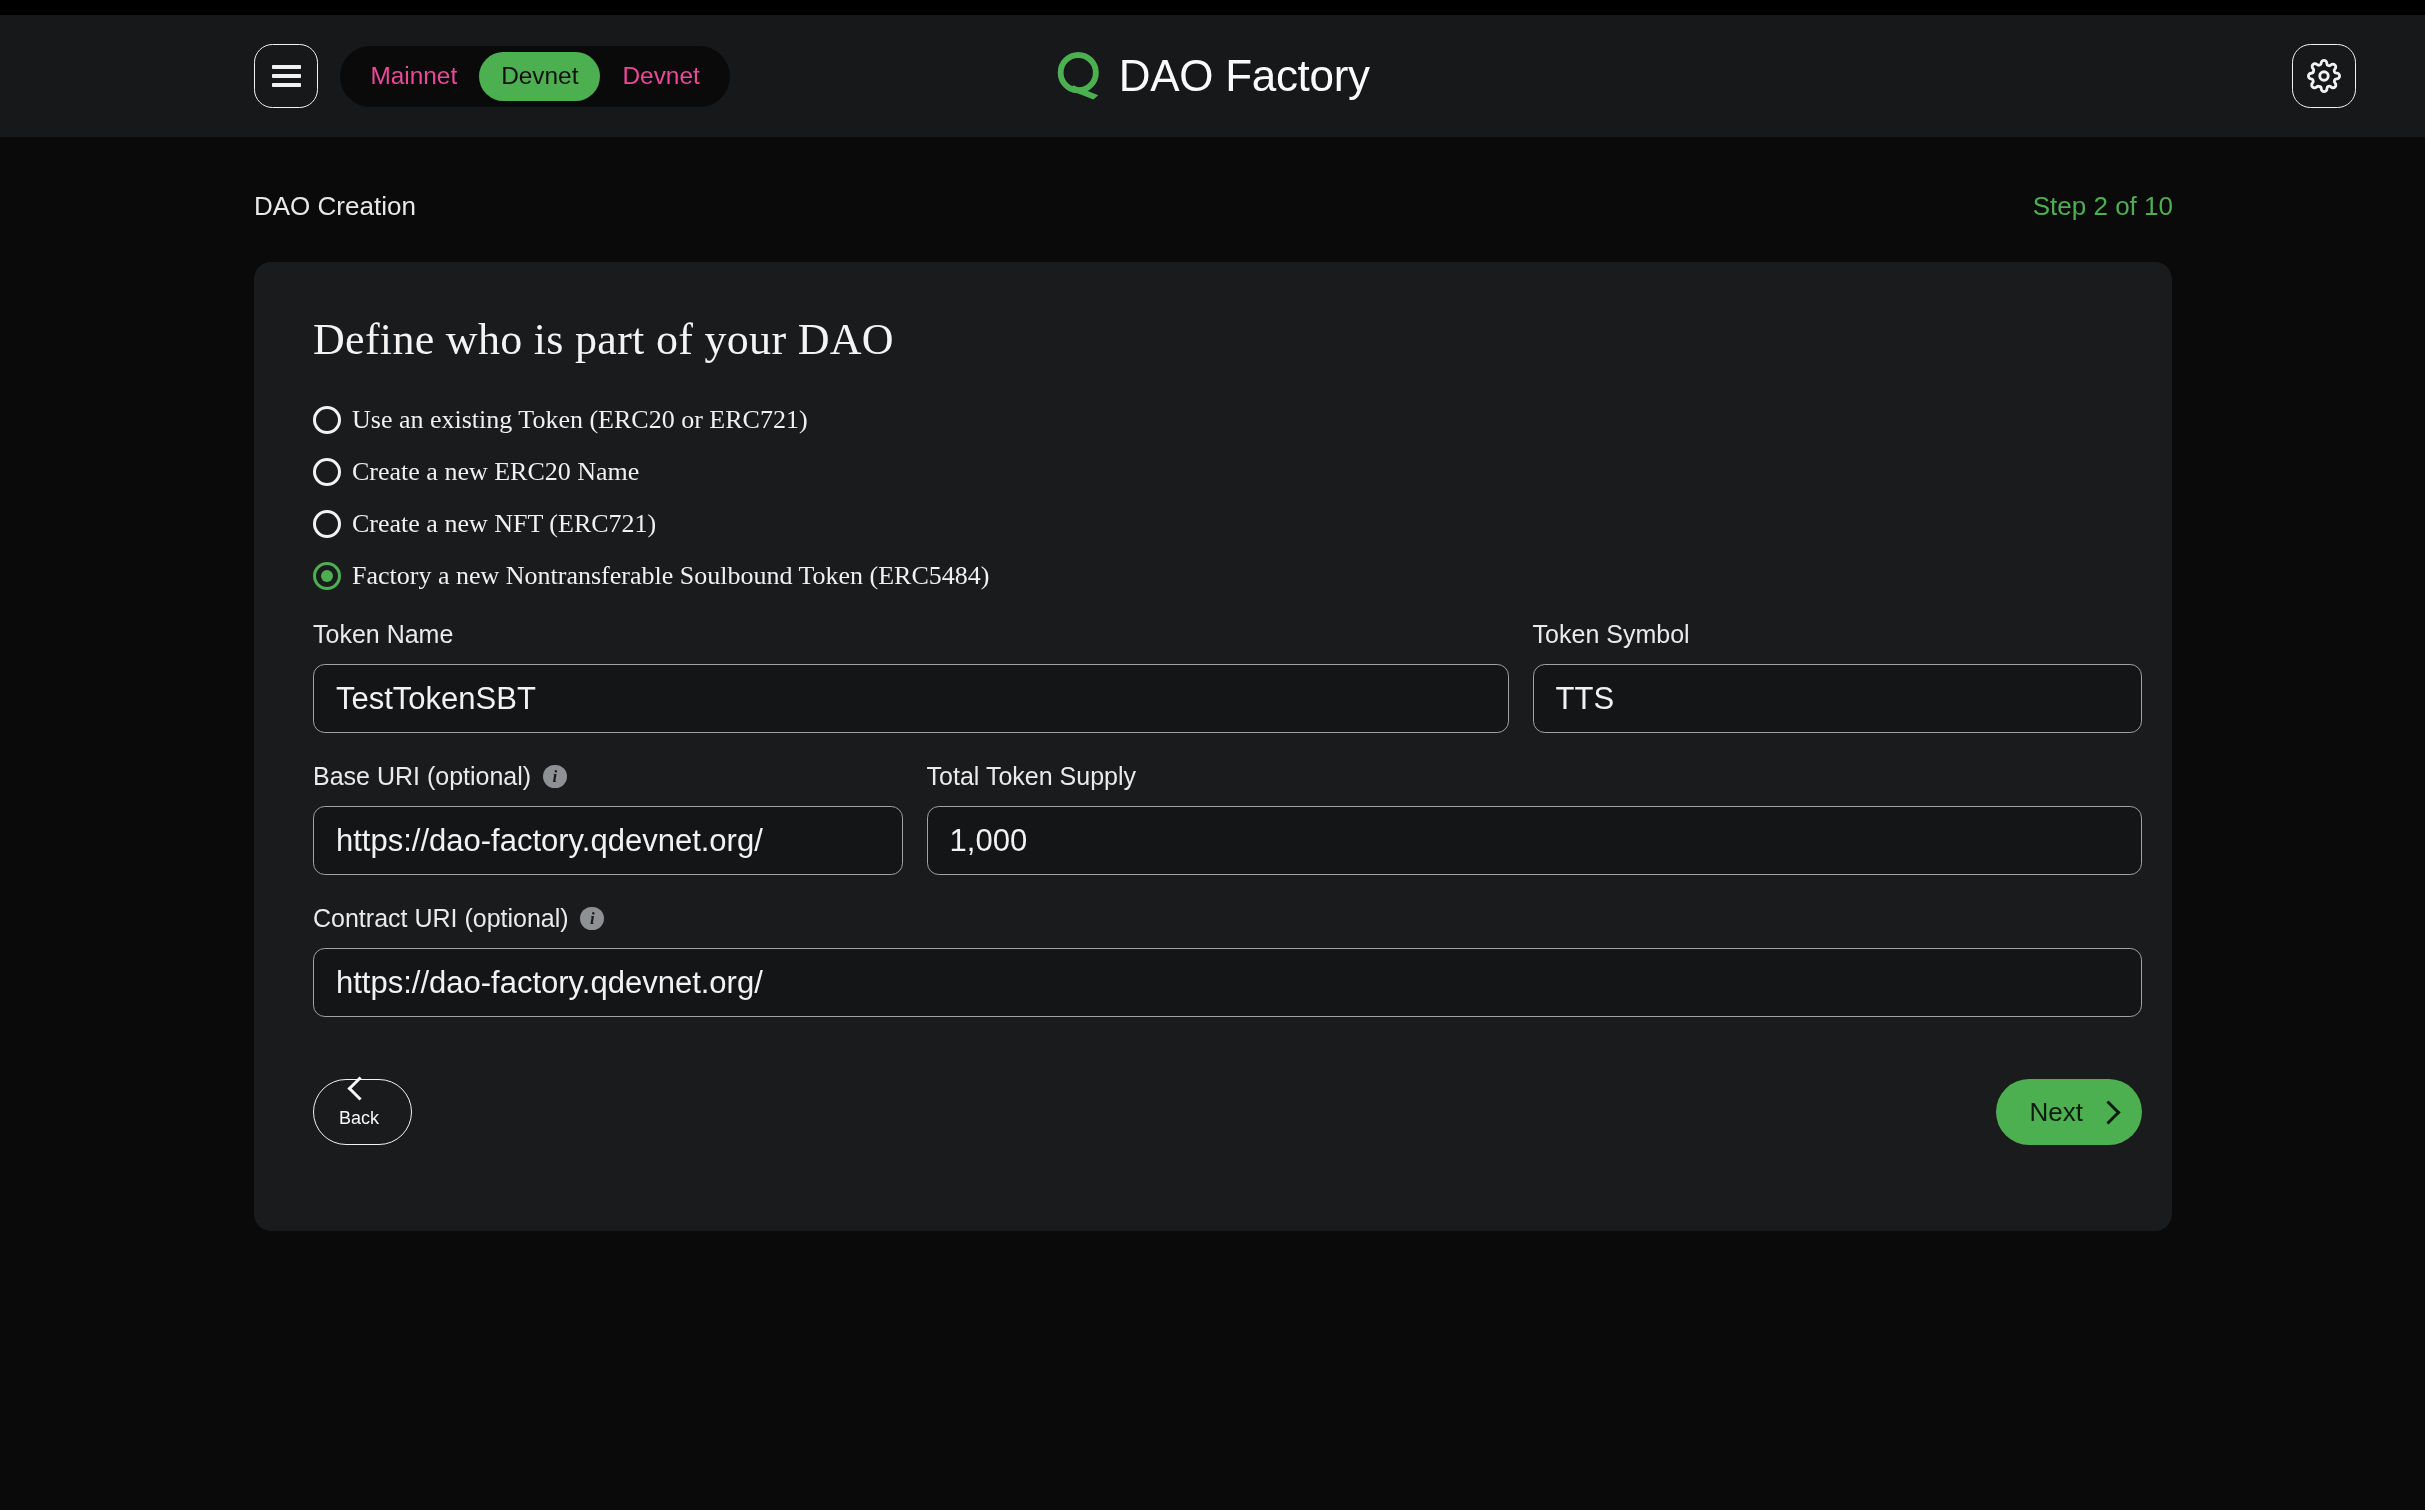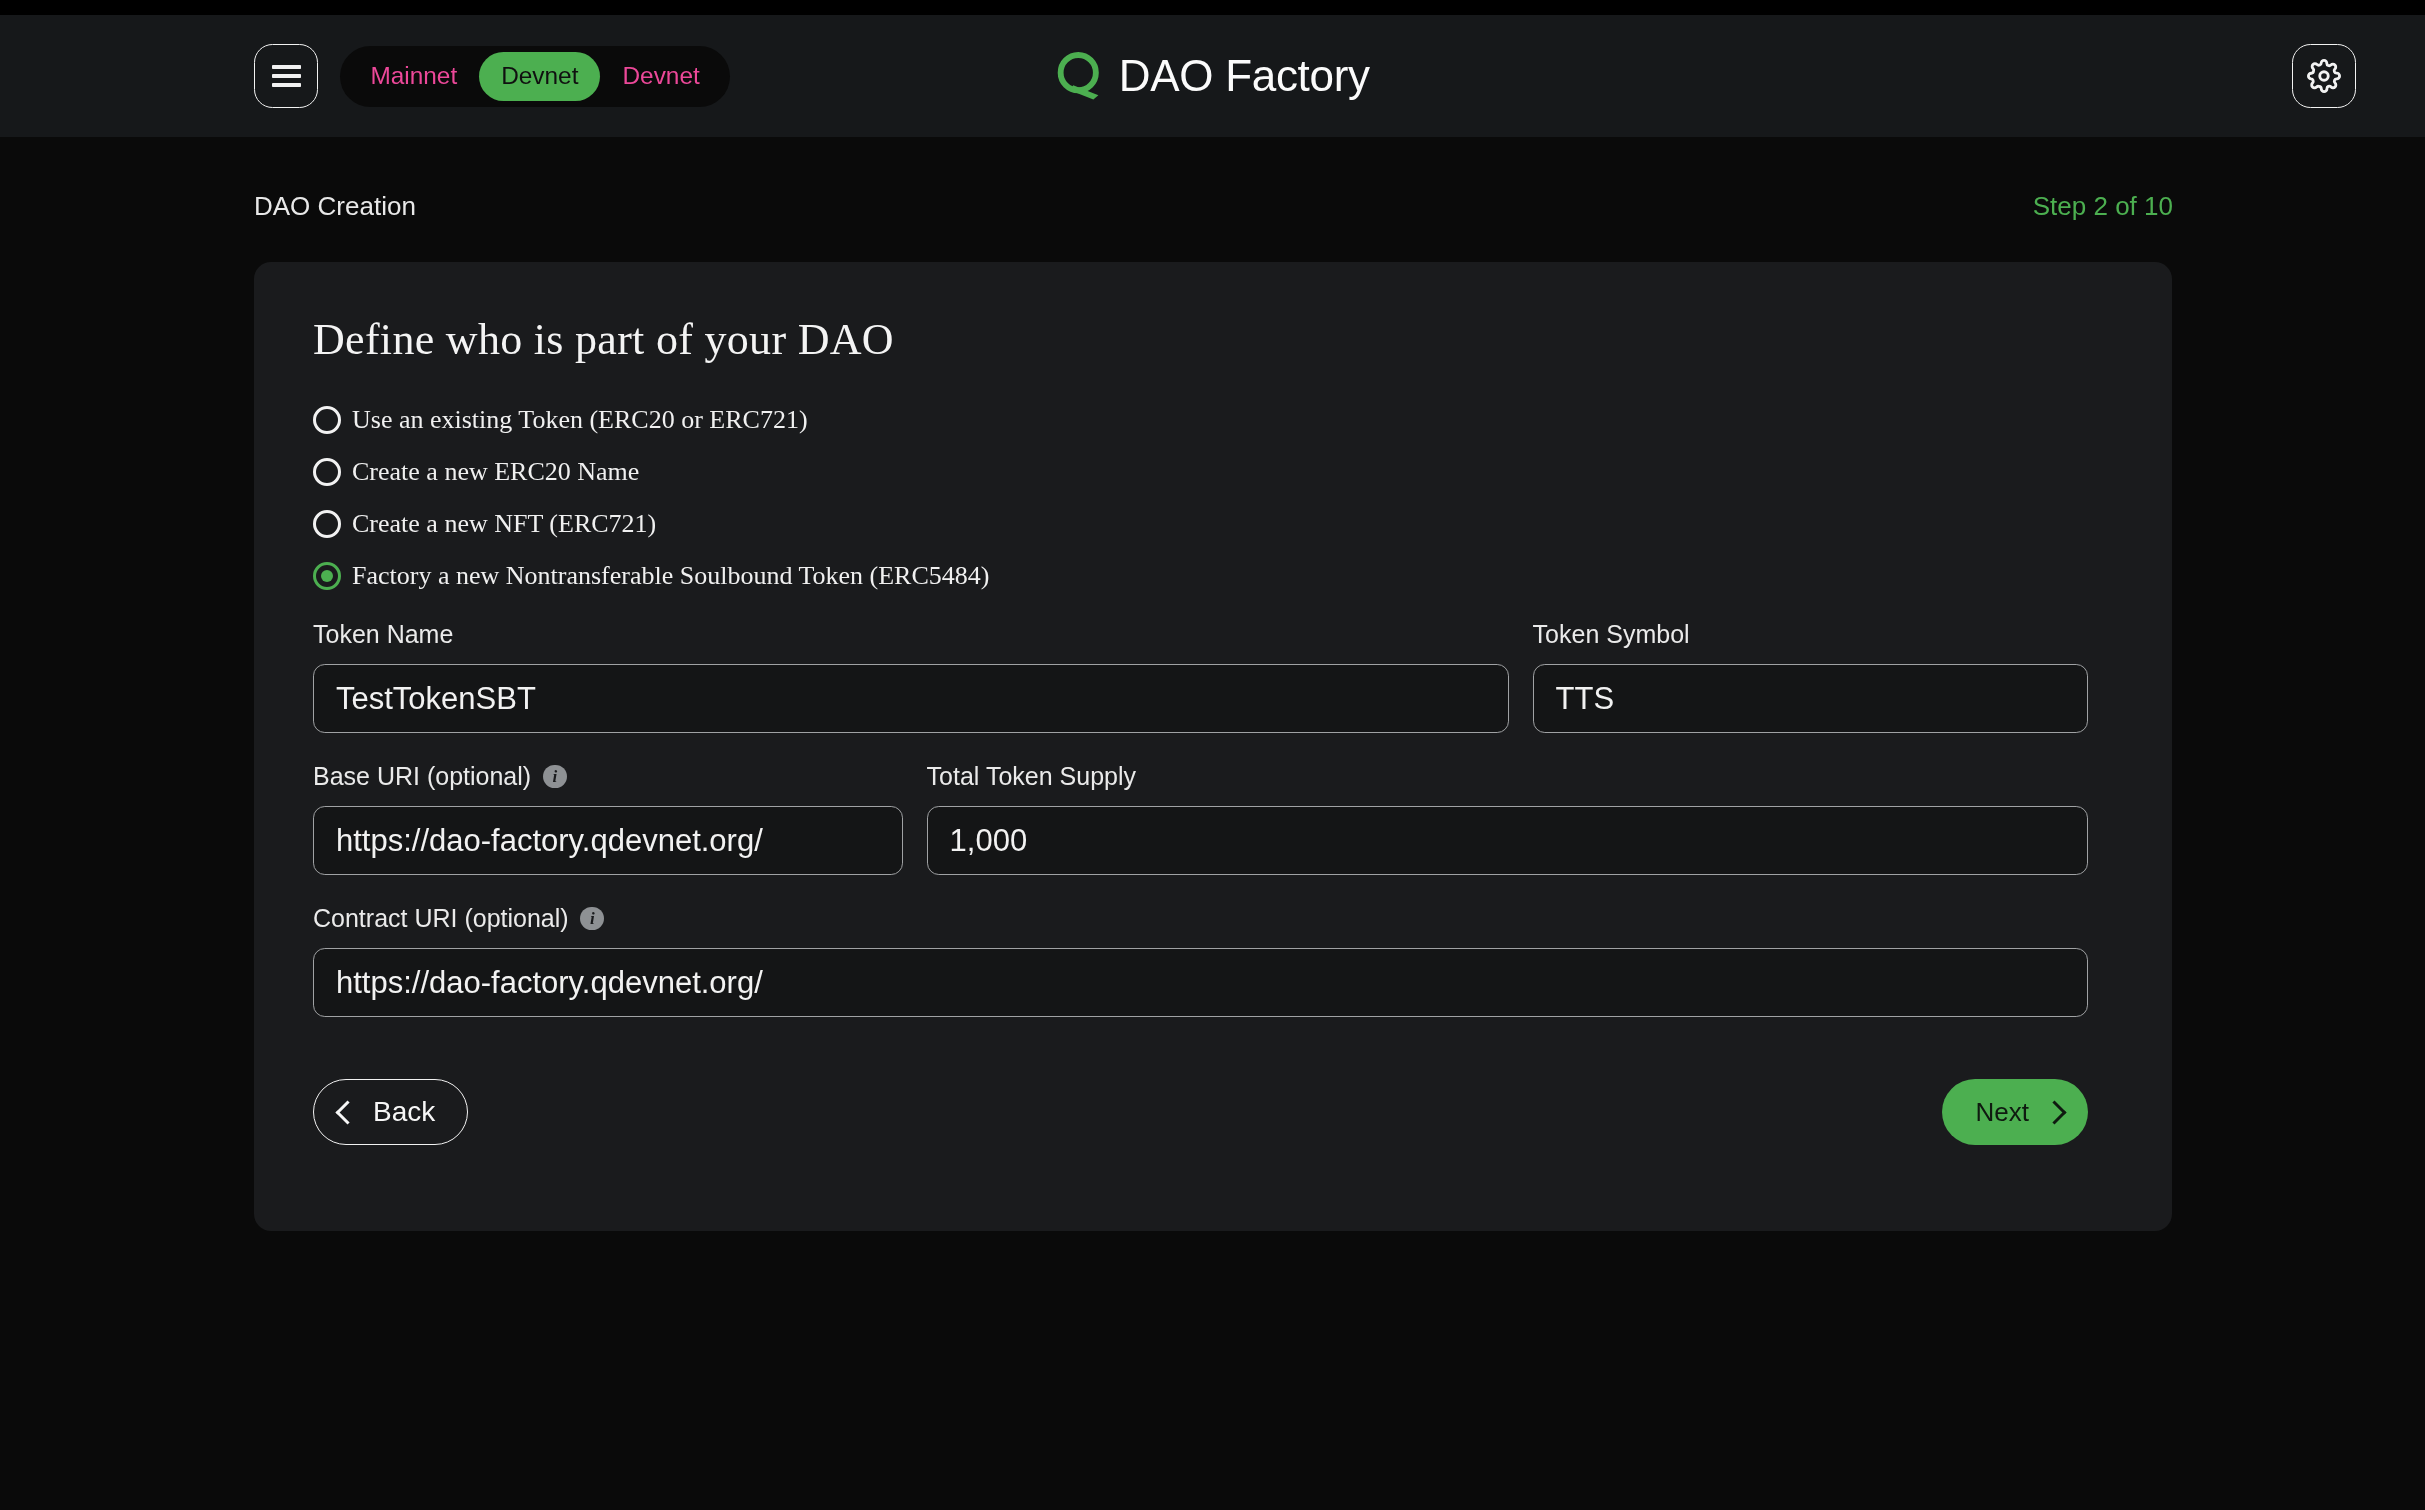--- a/index.html
+++ b/index.html
@@ -84,21 +84,21 @@
     display:flex; align-items:baseline; justify-content:space-between;
     padding:54px 253px 0 254px;
   }
   .breadcrumb { font-size:26px; color:#e8e8e8; }
   .step-label { font-size:26px; color:#4caf50; }
 
   .card {
     margin:40px 254px 0 254px;
     background:#1a1b1d;
     border-radius:17px;
-    padding:52px 84px 45px 59px;
+    padding:52px 30px 45px 59px;
     min-height:969px;
   }
 
   .card-title {
     font-family:"Liberation Serif", serif;
     font-size:44px; color:#f4f4f4; font-weight:400;
     margin-bottom:40px; letter-spacing:0.3px;
   }
 
   
@@ -146,25 +146,26 @@
   .col-base  { flex:0 0 590px; }
   .col-supply{ flex:1; }
   .full { margin-top:29px; }
 
   
   .card-footer {
     display:flex; align-items:center; justify-content:space-between;
     margin-top:62px;
   }
   .btn-back {
-    display:flex; align-items:center; gap:17px;
+    display:flex; align-items:center; gap:11px;
     border:1.7px solid #f2f2f2; background:transparent;
     border-radius:37px; height:66px; padding:0 32px 0 25px;
-    color:#f7f7f7; font-size:28px; cursor:pointer;
-    font-family:"Liberation Sans", sans-serif;
+    color:#f7f7f7; font-size:18px; cursor:pointer;
+    font-family:"Liberation Sans", sans-serif;
+    flex-direction:column;
   }
   .btn-next {
     display:flex; align-items:center; gap:17px;
     background:#4caf50; border:none;
     border-radius:37px; height:66px; padding:0 25px 0 34px;
     color:#0f1a10; font-size:26px; cursor:pointer;
     font-family:"Liberation Sans", sans-serif;
   }
   .chev {
     width:17px; height:17px; flex:none;

